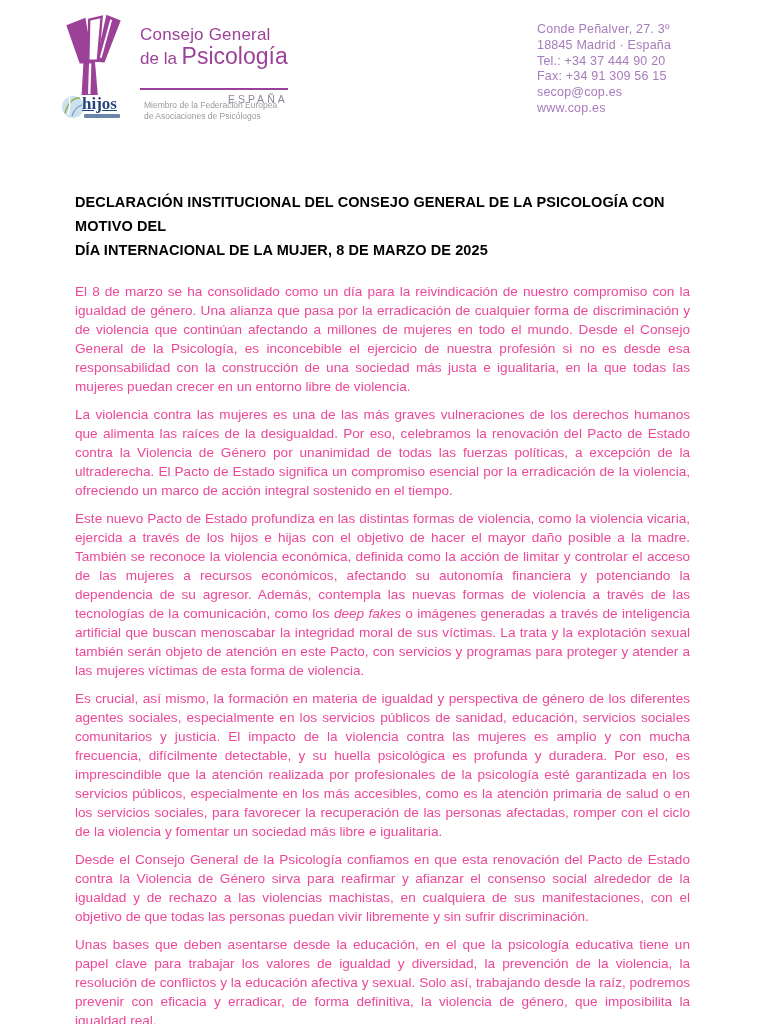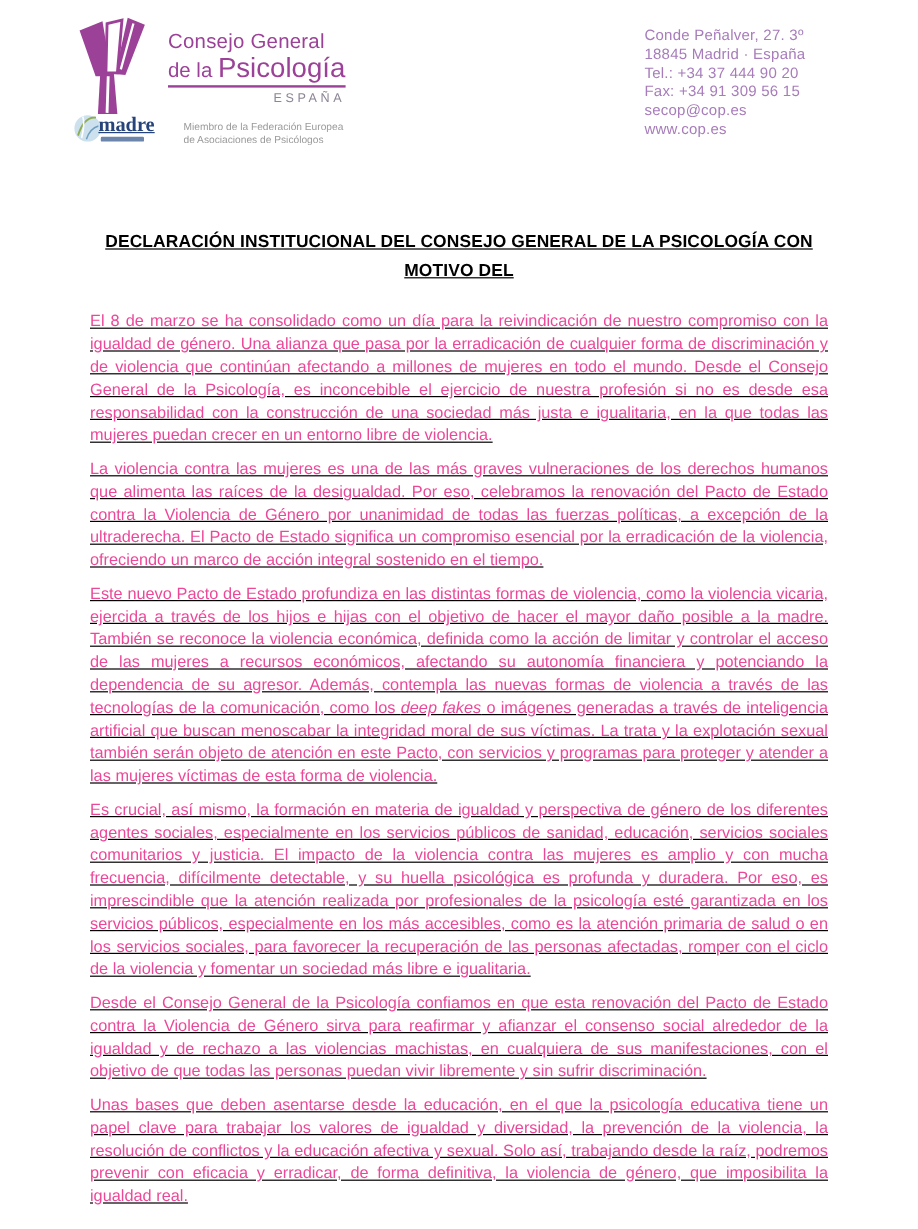--- a/index.html
+++ b/index.html
@@ -2,28 +2,28 @@
 <html><head>
 <meta charset="utf-8">
 <style>
   * { margin:0; padding:0; box-sizing:border-box; }
   html,body { background:#ffffff; }
   body {
     width:765px; height:1024px; margin:0 auto; overflow:hidden;
     font-family:"Liberation Sans", sans-serif;
     position:relative;
   }
-  .page { position:relative; width:765px; height:796px; background:#fff;text-decoration:underline; }
+  .page { position:relative; width:765px; height:796px; background:#fff; }
 
   
   .logo-block { position:absolute; left:56px; top:12px; display:flex; }
   .logo-mark { width:76px; height:84px; flex:0 0 auto; }
   .org-text { margin-left:8px; padding-top:13px; color:#9c4198; }
   .org-line1 { font-size:17px; line-height:19px; letter-spacing:.2px; }
-  .org-line2 { font-size:17px; line-height:24px; border-bottom:2px solid #9c4198; padding-bottom:0; white-space:nowrap; }
+  .org-line2 { font-size:17px; line-height:24px; border-bottom:2px solid #9c4198; padding-bottom:17px; white-space:nowrap; }
   .org-line2 .big { font-size:23px; }
   .org-country { font-size:10.5px; letter-spacing:3px; color:#8d8596; text-align:right; padding-top:3px; }
 
   .efpa-block { position:absolute; left:60px; top:93px; display:flex; align-items:flex-start; }
   .efpa-logo { position:relative; display:flex; align-items:flex-start; }
   .efpa-circle { width:26px; height:26px; }
   .efpa-word {
     font-family:"Liberation Serif", serif; font-weight:bold; font-size:17px;
     color:#27447a; text-decoration:underline; margin-left:-4px; margin-top:2px; line-height:18px;
   }
@@ -31,21 +31,21 @@
   .efpa-membership { margin-left:24px; font-size:8.5px; line-height:10.5px; color:#9a9a9a; padding-top:7px; }
 
   .contact {
     position:absolute; left:537px; top:22px;
     font-size:12.5px; line-height:15.8px; color:#a77cba; letter-spacing:.2px;
   }
 
   
   .doc { padding:190px 75px 0 75px; }
   .doc-title {
-    font-size:14.5px; font-weight:bold; color:#000; text-align:center;
+    font-size:14.5px; font-weight:bold; color:#000; text-align:left;
     line-height:24px; letter-spacing:.1px;
   }
   .paragraphs { margin-top:20px; }
   .paragraphs p {
     font-size:13.6px; line-height:19px; color:#ec4899;
     text-align:justify; margin-bottom:9px;
   }
   .paragraphs p:last-child { margin-bottom:0; }
   em { font-style:italic; }
 </style>
@@ -78,21 +78,21 @@
 
     <div class="efpa-block">
       <div class="efpa-logo">
         <svg class="efpa-circle" viewBox="0 0 26 26" xmlns="http://www.w3.org/2000/svg">
           <circle cx="13" cy="14" r="11" fill="#cde0ee"></circle>
           <path d="M5,20 Q10,4 20,5" fill="none" stroke="#8fae52" stroke-width="1.6"></path>
           <path d="M8,22 Q11,10 9,4" fill="none" stroke="#ffffff" stroke-width="1.4"></path>
           <path d="M12,23 Q15,14 22,12" fill="none" stroke="#6f9fc0" stroke-width="1.2"></path>
         </svg>
         <div>
-          <div class="efpa-word">madre</div>
+          <div class="efpa-word">hijos</div>
           <div class="efpa-tinybar"></div>
         </div>
       </div>
       <div class="efpa-membership">
         <div>Miembro de la Federación Europea</div>
         <div>de Asociaciones de Psicólogos</div>
       </div>
     </div>
 
     <div class="contact">
@@ -101,20 +101,21 @@
       <div>Tel.: +34 37 444 90 20</div>
       <div>Fax: +34 91 309 56 15</div>
       <div>secop@cop.es</div>
       <div>www.cop.es</div>
     </div>
   </div>
 
   <div class="doc">
     <div class="doc-title">
       <div>DECLARACIÓN INSTITUCIONAL DEL CONSEJO GENERAL DE LA PSICOLOGÍA CON MOTIVO DEL</div>
+      <div>DÍA INTERNACIONAL DE LA MUJER, 8 DE MARZO DE 2025</div>
     </div>
 
     <div class="paragraphs">
       <p>El 8 de marzo se ha consolidado como un día para la reivindicación de nuestro compromiso con la igualdad de género. Una alianza que pasa por la erradicación de cualquier forma de discriminación y de violencia que continúan afectando a millones de mujeres en todo el mundo. Desde el Consejo General de la Psicología, es inconcebible el ejercicio de nuestra profesión si no es desde esa responsabilidad con la construcción de una sociedad más justa e igualitaria, en la que todas las mujeres puedan crecer en un entorno libre de violencia.</p>
       <p>La violencia contra las mujeres es una de las más graves vulneraciones de los derechos humanos que alimenta las raíces de la desigualdad. Por eso, celebramos la renovación del Pacto de Estado contra la Violencia de Género por unanimidad de todas las fuerzas políticas, a excepción de la ultraderecha. El Pacto de Estado significa un compromiso esencial por la erradicación de la violencia, ofreciendo un marco de acción integral sostenido en el tiempo.</p>
       <p><span>Este nuevo Pacto de Estado profundiza en las distintas formas de violencia, como la violencia vicaria, ejercida a través de los hijos e hijas con el objetivo de hacer el mayor daño posible a la madre. También se reconoce la violencia económica, definida como la acción de limitar y controlar el acceso de las mujeres a recursos económicos, afectando su autonomía financiera y potenciando la dependencia de su agresor. Además, contempla las nuevas formas de violencia a través de las tecnologías de la comunicación, como los </span><em>deep fakes</em><span> o imágenes generadas a través de inteligencia artificial que buscan menoscabar la integridad moral de sus víctimas. La trata y la explotación sexual también serán objeto de atención en este Pacto, con servicios y programas para proteger y atender a las mujeres víctimas de esta forma de violencia.</span></p>
       <p>Es crucial, así mismo, la formación en materia de igualdad y perspectiva de género de los diferentes agentes sociales, especialmente en los servicios públicos de sanidad, educación, servicios sociales comunitarios y justicia. El impacto de la violencia contra las mujeres es amplio y con mucha frecuencia, difícilmente detectable, y su huella psicológica es profunda y duradera. Por eso, es imprescindible que la atención realizada por profesionales de la psicología esté garantizada en los servicios públicos, especialmente en los más accesibles, como es la atención primaria de salud o en los servicios sociales, para favorecer la recuperación de las personas afectadas, romper con el ciclo de la violencia y fomentar un sociedad más libre e igualitaria.</p>
       <p>Desde el Consejo General de la Psicología confiamos en que esta renovación del Pacto de Estado contra la Violencia de Género sirva para reafirmar y afianzar el consenso social alrededor de la igualdad y de rechazo a las violencias machistas, en cualquiera de sus manifestaciones, con el objetivo de que todas las personas puedan vivir libremente y sin sufrir discriminación.</p>
       <p>Unas bases que deben asentarse desde la educación, en el que la psicología educativa tiene un papel clave para trabajar los valores de igualdad y diversidad, la prevención de la violencia, la resolución de conflictos y la educación afectiva y sexual. Solo así, trabajando desde la raíz, podremos prevenir con eficacia y erradicar, de forma definitiva, la violencia de género, que imposibilita la igualdad real.</p>
     </div>

